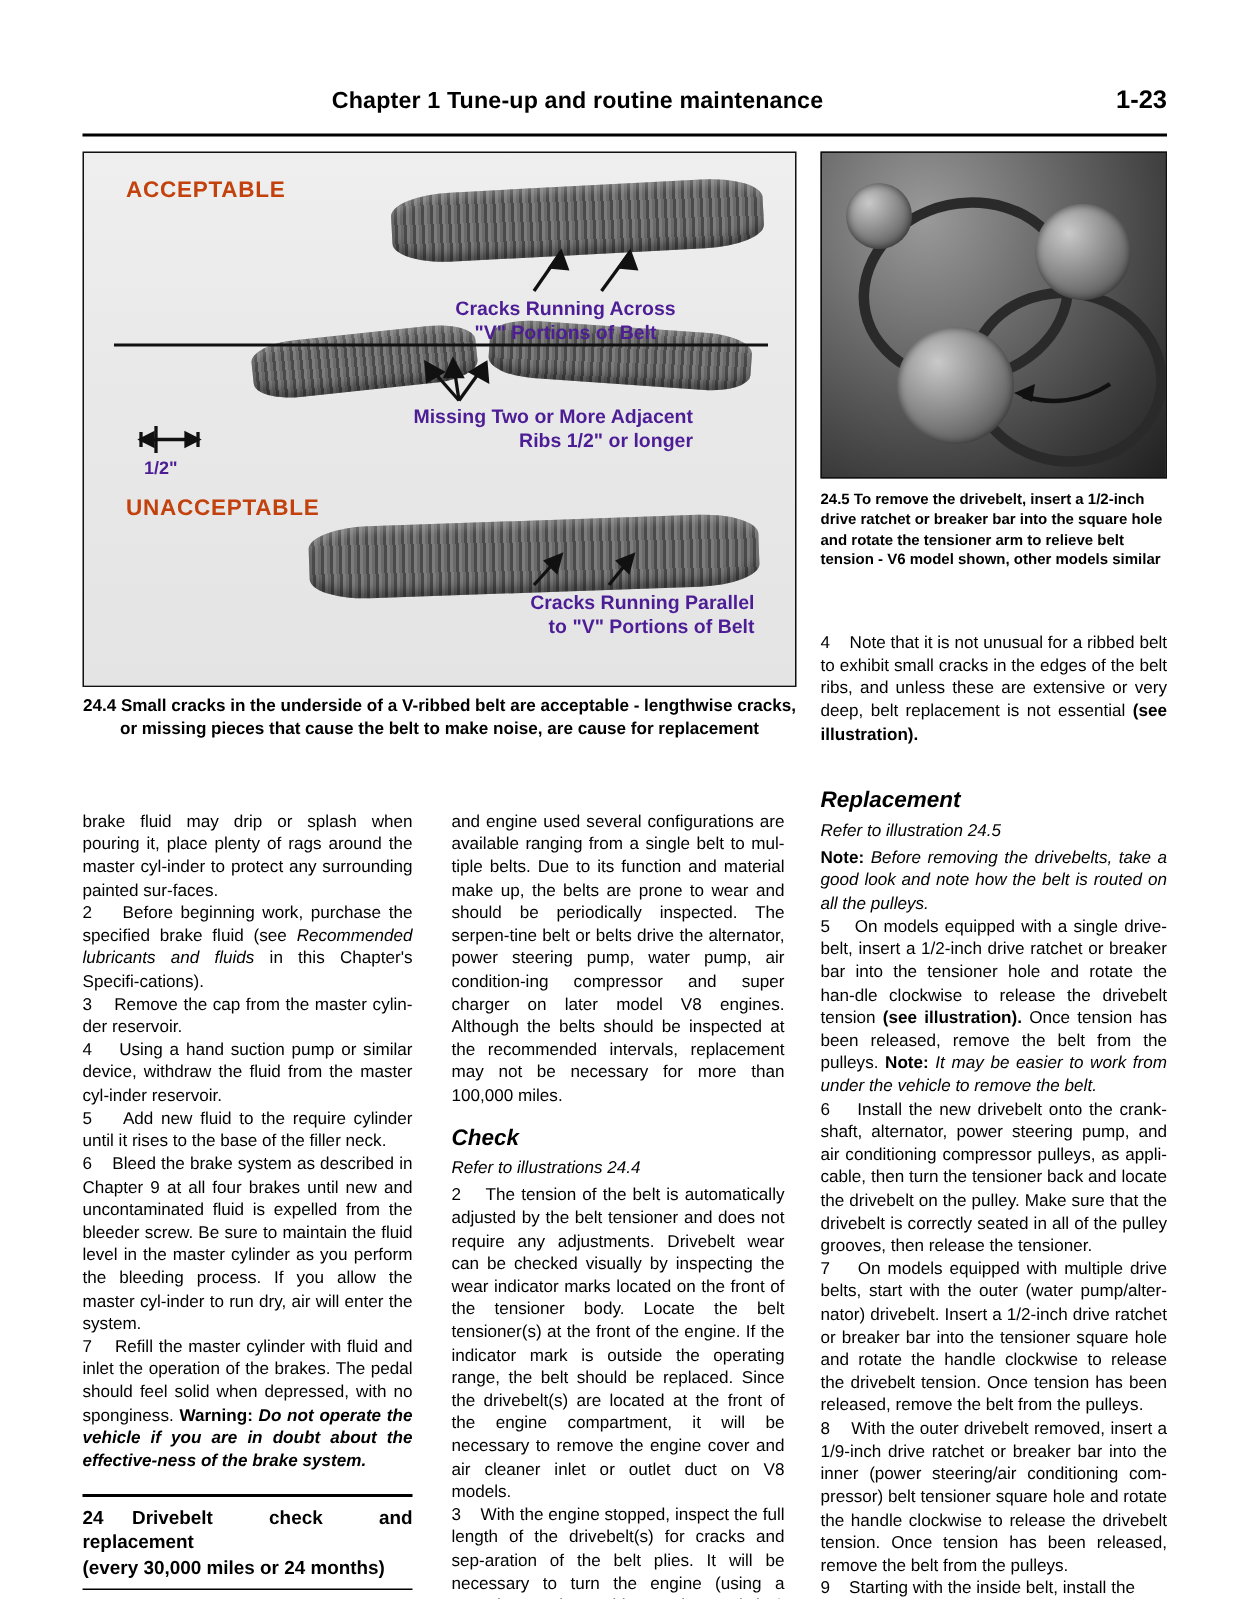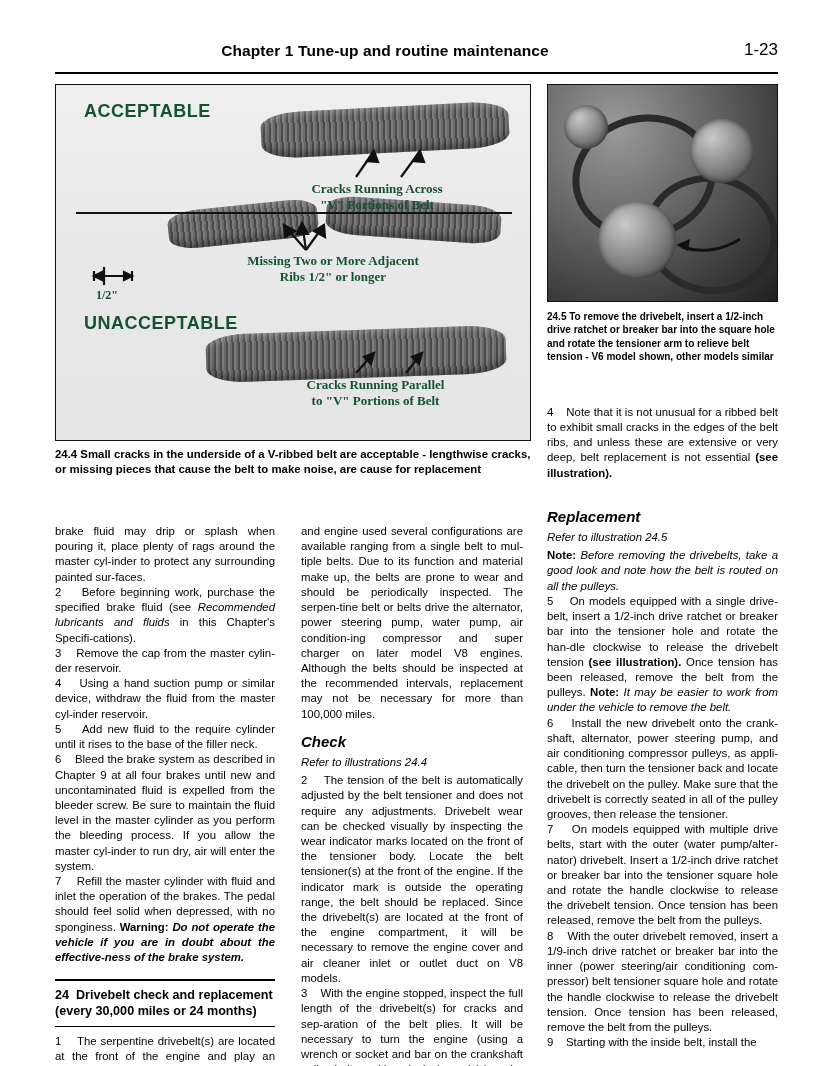--- a/index.html
+++ b/index.html
@@ -10,21 +10,21 @@
   body {
     width: 833px;
     height: 1066px;
     font-family: "Liberation Sans", sans-serif;
     color: #000;
     position: relative;
     overflow: hidden;
   }
   .page {
     position: absolute;
-    left: 0; top: 0;
+    left: 0; top: 17px;
     width: 833px;
     height: 832px;
   }
 
   
   .header {
     position: absolute;
     left: 55px;
     top: 42px;
     width: 723px;
@@ -38,21 +38,21 @@
     text-align: center;
     font-size: 15.5px;
     font-weight: bold;
     letter-spacing: 0.1px;
   }
   .header-page {
     position: absolute;
     right: 0;
     top: -2px;
     font-size: 17px;
-    font-weight: normal;
+    font-weight: bold;
   }
   .header-rule {
     position: absolute;
     left: 55px;
     top: 72px;
     width: 723px;
     height: 2px;
     background: #000;
   }
 
@@ -70,23 +70,23 @@
   }
   .belt-photo-bg {
     position: absolute;
     inset: 0;
     background:
       linear-gradient(180deg, #efefef 0%, #e9e9e9 40%, #e4e4e4 100%);
   }
   .belt-label {
     position: absolute;
     font-weight: bold;
-    font-size: 18px;
+    font-size: 15px;
     letter-spacing: 0.5px;
-    color: #14532d;
+    color: #c2410c;
     font-family: "Liberation Sans", sans-serif;
   }
   .belt-lbl-acceptable { left: 28px; top: 16px; }
   .belt-lbl-unacceptable { left: 28px; top: 228px; }
 
   .belt-strip {
     position: absolute;
     background:
       repeating-linear-gradient(90deg,
         #6a6a6a 0px, #6a6a6a 2px,
@@ -112,44 +112,44 @@
   }
   .strip4 {
     left: 150px; top: 245px; width: 300px; height: 48px;
     transform: rotate(-2deg);
     border-radius: 40px/14px;
   }
   .belt-caption-in {
     position: absolute;
     font-size: 13px;
     font-weight: bold;
-    color: #14532d;
+    color: #4c1d95;
     line-height: 1.25;
-    font-family: Liberation Serif, serif;
+    font-family: Liberation Sans, sans-serif;
   }
   .cap-cracks-across { left: 196px; top: 96px; width: 250px; text-align: center; }
-  .cap-missing { left: 148px; top: 168px; width: 258px; text-align: center; }
-  .cap-parallel { left: 192px; top: 292px; width: 255px; text-align: center; }
+  .cap-missing { left: 148px; top: 168px; width: 258px; text-align: right; }
+  .cap-parallel { left: 192px; top: 292px; width: 255px; text-align: right; }
   .cap-half-inch {
     left: 40px; top: 203px; font-size: 12px; font-weight: bold;
   }
   .divider-line {
     position: absolute;
     left: 20px; top: 127px; width: 436px; height: 2px; background: #111;
   }
 
   .fig-belt-caption {
     position: absolute;
     left: 55px;
     top: 447px;
     width: 476px;
     font-size: 11.4px;
     font-weight: bold;
     line-height: 1.3;
-    text-align: left;
+    text-align: center;
   }
 
   
   .fig-engine {
     position: absolute;
     left: 547px;
     top: 84px;
     width: 231px;
     height: 218px;
     border: 1px solid #111;
@@ -253,21 +253,21 @@
     width: 100%;
     height: 2px;
     background: #000;
     margin-bottom: 6px;
   }
   .sec-title {
     font-size: 12.6px;
     font-weight: bold;
     line-height: 1.28;
   }
-  .sec-title .sec-num { margin-right: 7px; }
+  .sec-title .sec-num { margin-right: 19px; }
   .sec-sub {
     display: block;
   }
   .sec-rule-bottom {
     width: 100%;
     height: 1px;
     background: #000;
     margin-top: 6px;
     margin-bottom: 7px;
   }

